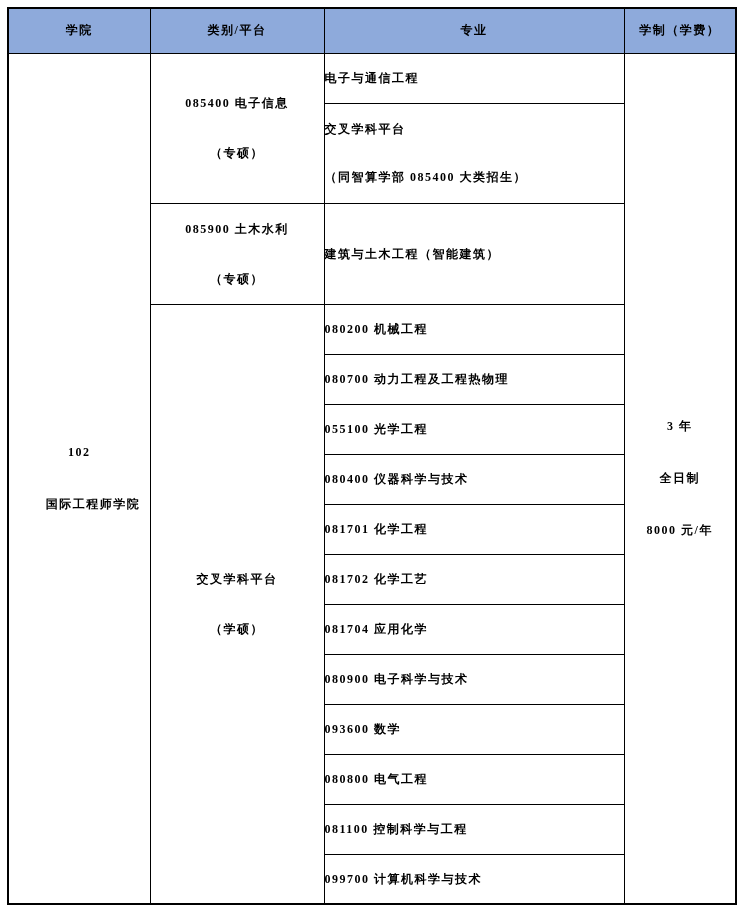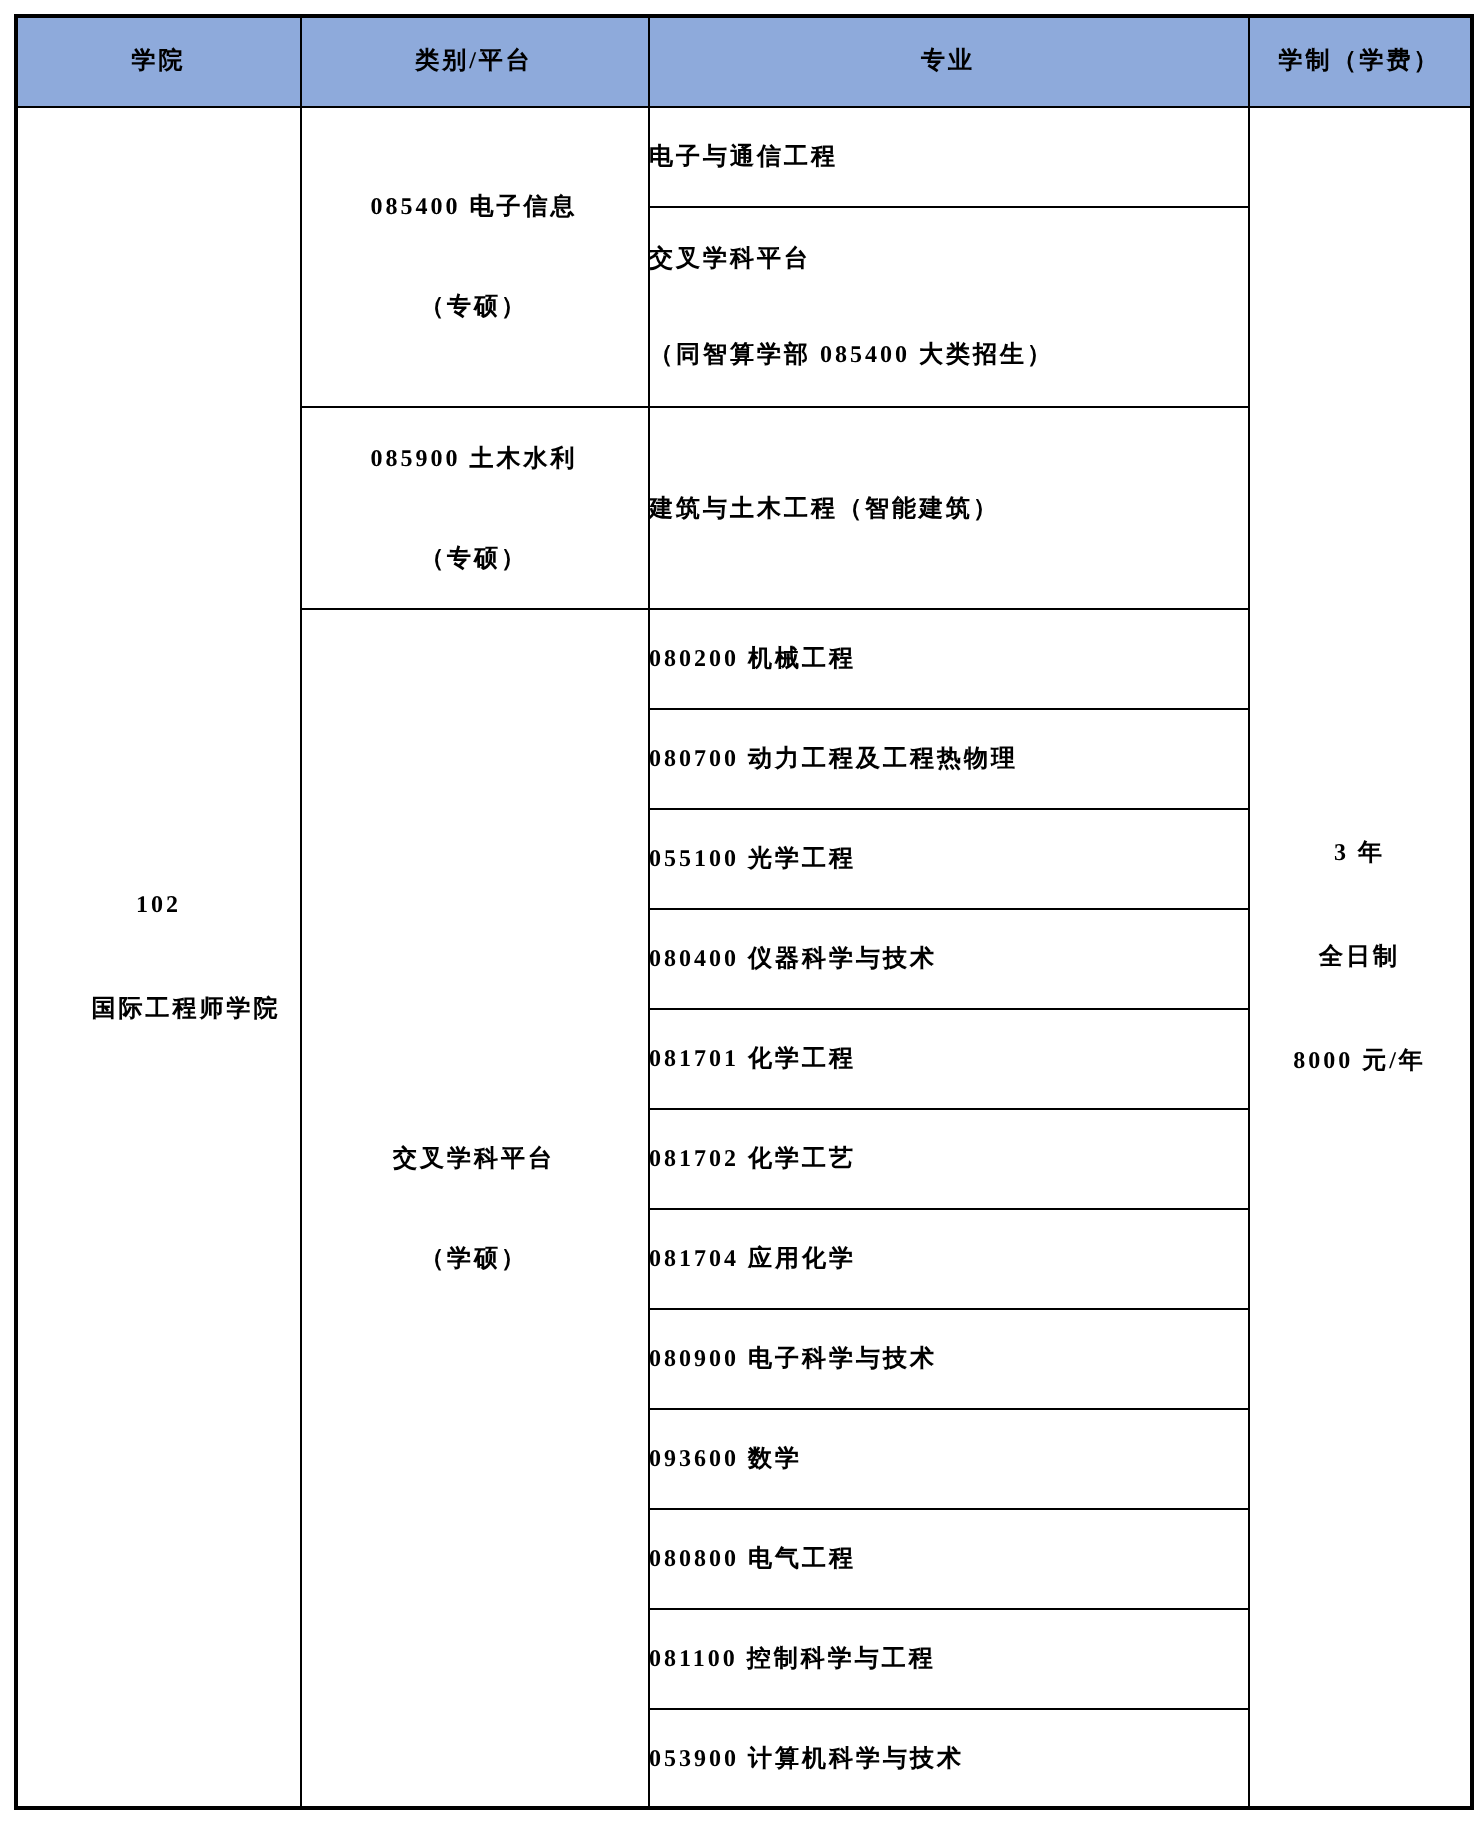--- a/index.html
+++ b/index.html
@@ -164,17 +164,17 @@
         <div class="mline">080800 电气工程</div>
       </td>
     </tr>
     <tr class="h50">
       <td class="cell-major">
         <div class="mline">081100 控制科学与工程</div>
       </td>
     </tr>
     <tr class="h50">
       <td class="cell-major">
-        <div class="mline">053900 计算机科学与技术</div>
+        <div class="mline">099700 计算机科学与技术</div>
       </td>
     </tr>
   </tbody>
 </table>
 
 </body></html>

